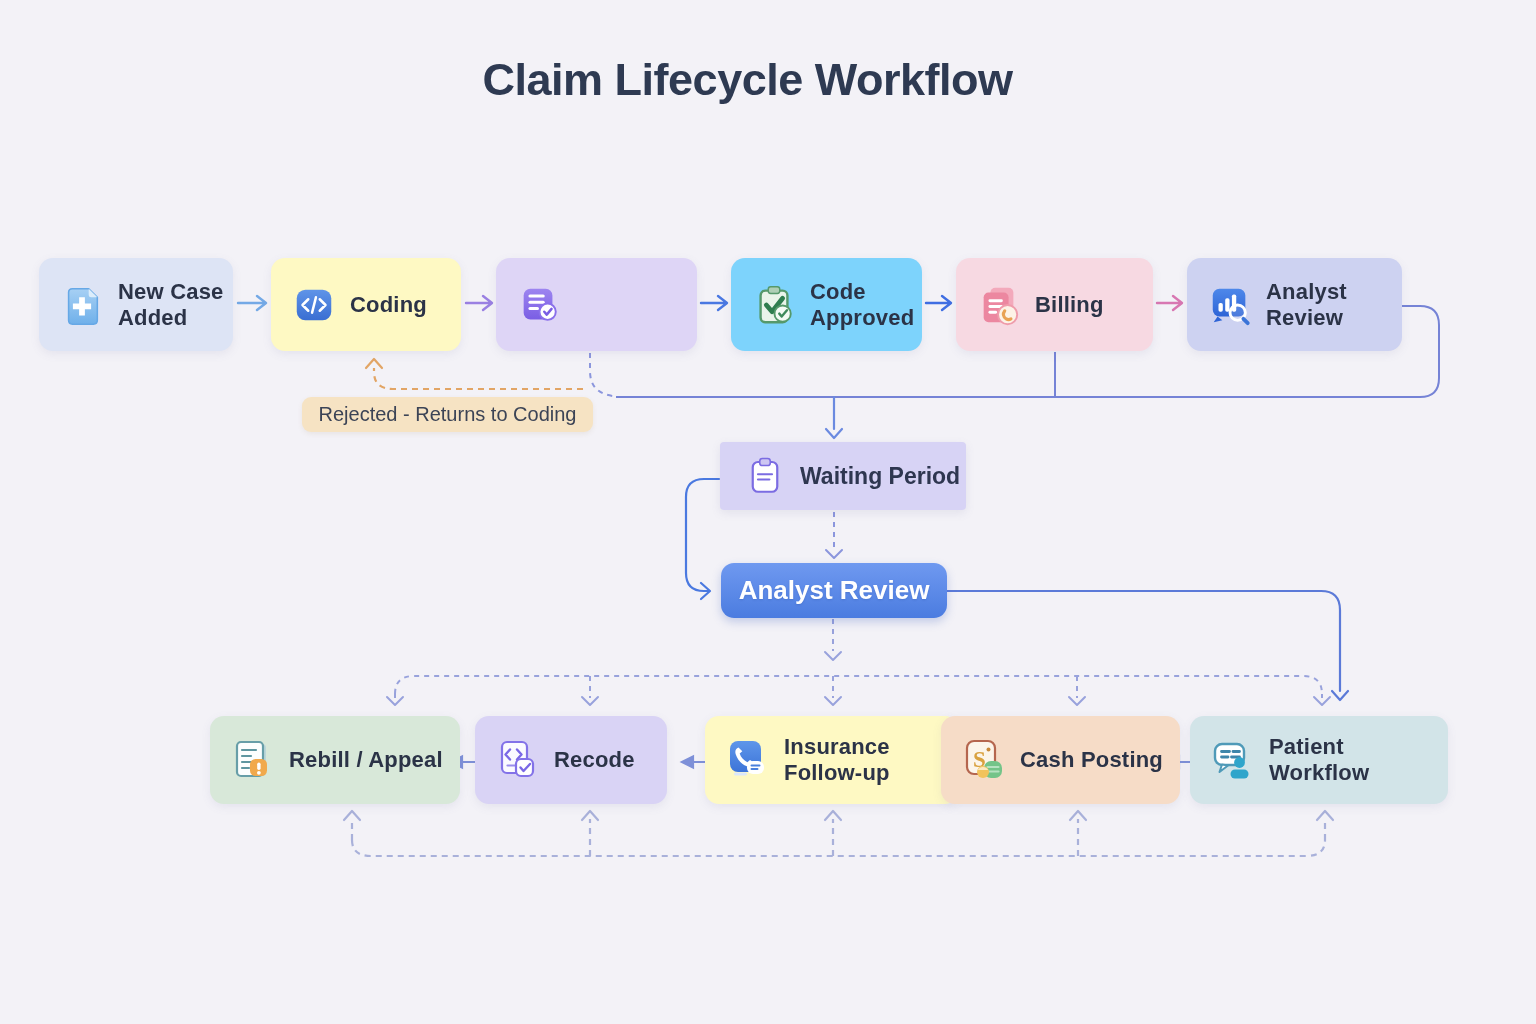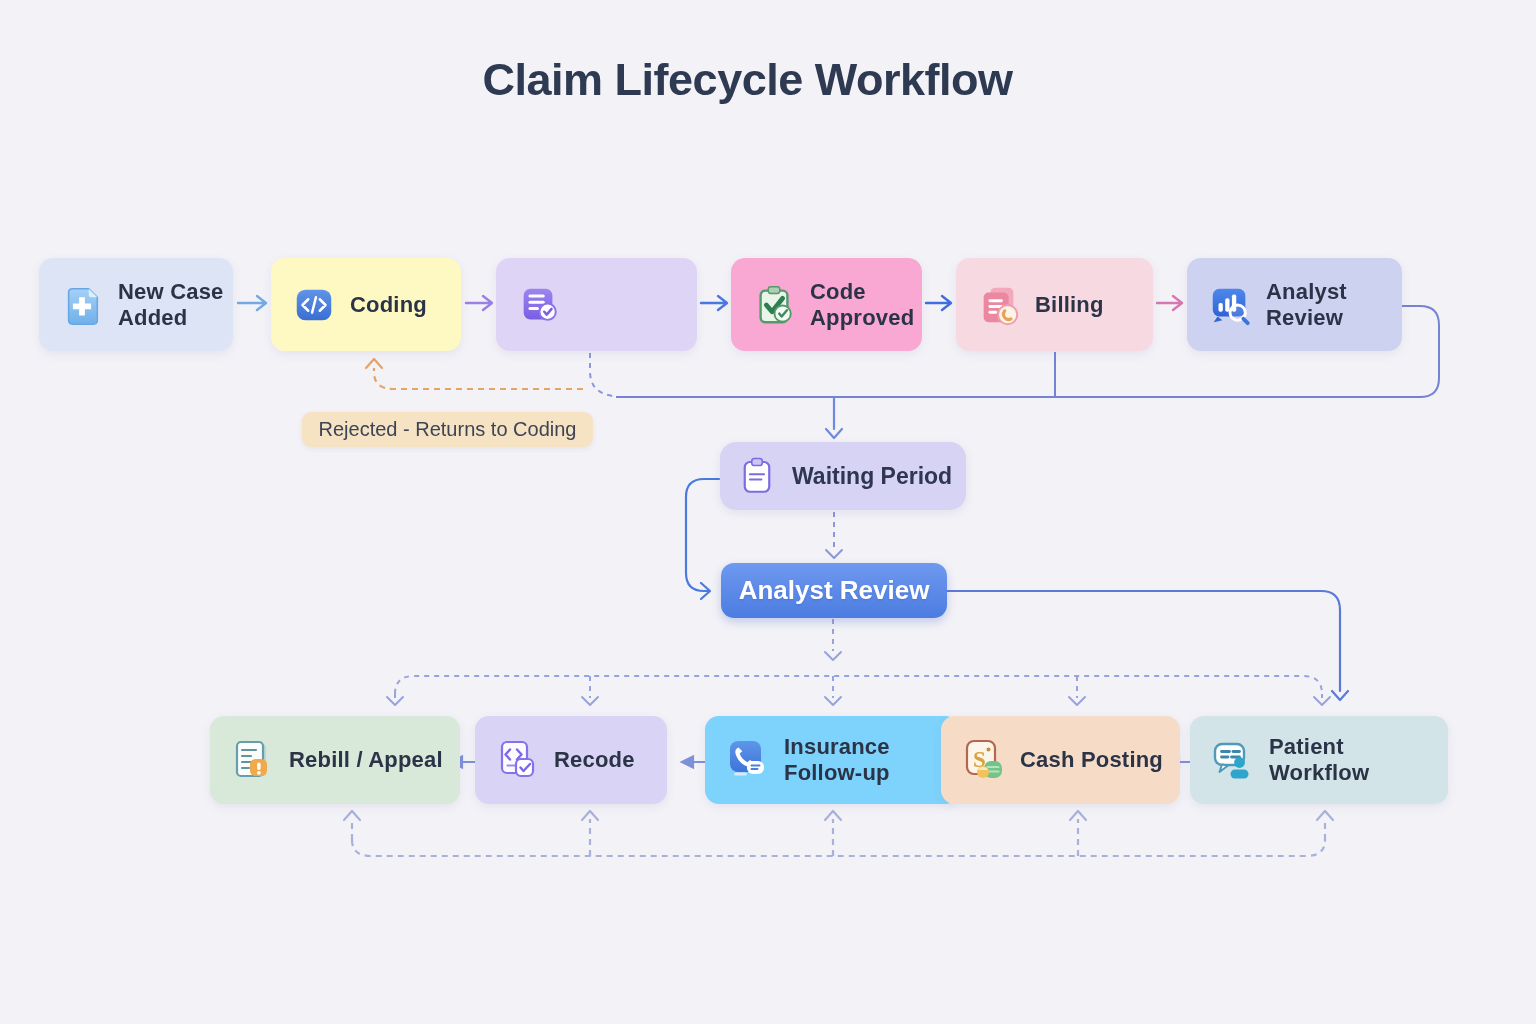--- a/index.html
+++ b/index.html
@@ -17,27 +17,27 @@
     border-radius:14px;box-shadow:0 3px 10px rgba(110,110,160,.10);
     box-sizing:border-box;
   }
   .node .lbl{font-size:22px;font-weight:600;color:#2b3347;line-height:1.18;letter-spacing:.2px;}
   .top{top:258px;height:93px;padding-left:20px;}
   .bottom{top:716px;height:88px;padding-left:18px;}
   .ic{flex:0 0 auto;display:flex;align-items:center;justify-content:center;}
   .ic svg{display:block;}
 
   .reject-label{
-    position:absolute;left:302px;top:412px;width:291px;height:35px;
+    position:absolute;left:302px;top:397px;width:291px;height:35px;
     background:#f6e3c3;border-radius:9px;display:flex;align-items:center;justify-content:center;
     font-size:20px;font-weight:500;color:#3c4456;box-shadow:0 2px 5px rgba(150,120,70,.10);
   }
   .waiting{
     position:absolute;left:720px;top:442px;width:246px;height:68px;background:#d7d3f5;
-    border-radius:16px;display:flex;align-items:center;gap:14px;padding-left:16px;box-sizing:border-box;
+    border-radius:4px;display:flex;align-items:center;gap:14px;padding-left:24px;box-sizing:border-box;
     box-shadow:0 3px 10px rgba(110,110,160,.12);
   }
   .waiting .lbl{font-size:23px;font-weight:600;color:#2e3650;}
   .analyst-btn{
     position:absolute;left:721px;top:563px;width:226px;height:55px;border-radius:13px;
     background:linear-gradient(180deg,#6f99f0,#4b7ce0);
     display:flex;align-items:center;justify-content:center;
     font-size:26px;font-weight:700;color:#ffffff;
     box-shadow:0 4px 10px rgba(70,100,190,.28);
     text-shadow:0 1px 2px rgba(40,70,150,.25);
@@ -167,21 +167,21 @@
       <rect x="8" y="7" width="30" height="32" rx="7" fill="url(#g3)"></rect>
       <rect x="13" y="13" width="17" height="3.2" rx="1.6" fill="#ffffff"></rect>
       <rect x="13" y="19.5" width="17" height="3.2" rx="1.6" fill="#ffffff"></rect>
       <rect x="13" y="26" width="11" height="3.2" rx="1.6" fill="#ffffff"></rect>
       <circle cx="33" cy="31" r="8.5" fill="#ffffff" stroke="#8a70ea" stroke-width="2"></circle>
       <path d="M29.5 31 l2.6 3 l5 -6" stroke="#7a5ee4" stroke-width="2.6" fill="none" stroke-linecap="round" stroke-linejoin="round"></path>
     </svg>
   </span>
 </div>
 
-<div class="node top" style="left:731px;width:191px;background:#f9a8d4">
+<div class="node top" style="left:731px;width:191px;background:#7dd3fc">
   <span class="ic">
     <svg width="46" height="46" viewBox="0 0 48 48">
       <rect x="10" y="9" width="28" height="33" rx="5" fill="#e9f4ea" stroke="#55996b" stroke-width="2.5"></rect>
       <rect x="18" y="5" width="12" height="7" rx="2.5" fill="#aecfb6" stroke="#55996b" stroke-width="1.5"></rect>
       <path d="M16 24 l6 7 l11 -14" stroke="#2f7d4f" stroke-width="5" fill="none" stroke-linecap="round" stroke-linejoin="round"></path>
       <circle cx="33" cy="33" r="8.5" fill="#f3faf4" stroke="#55996b" stroke-width="2"></circle>
       <path d="M29.5 33 l2.5 3 l5.5 -6.5" stroke="#3f8a5c" stroke-width="2.5" fill="none" stroke-linecap="round" stroke-linejoin="round"></path>
     </svg>
   </span>
   <span class="lbl">Code Approved</span>
@@ -258,21 +258,21 @@
       <rect x="9" y="6" width="25" height="31" rx="5" fill="#fbfaff" stroke="#8372e8" stroke-width="2.2"></rect>
       <path d="M17 13.5 l-4.5 5 l4.5 5 M24 13.5 l4.5 5 l-4.5 5" stroke="#7a68e6" stroke-width="2.4" fill="none" stroke-linecap="round" stroke-linejoin="round"></path>
       <path d="M14.5 29.5 h9" stroke="#9a8cec" stroke-width="2.2" stroke-linecap="round"></path>
       <rect x="23" y="23" width="17" height="17" rx="5" fill="#ffffff" stroke="#8372e8" stroke-width="2.2"></rect>
       <path d="M27.5 31.5 l3 3.5 l6.5 -7" stroke="#7a68e6" stroke-width="2.4" fill="none" stroke-linecap="round" stroke-linejoin="round"></path>
     </svg>
   </span>
   <span class="lbl">Recode</span>
 </div>
 
-<div class="node bottom" style="left:705px;width:254px;background:#7dd3fc">
+<div class="node bottom" style="left:705px;width:254px;background:#fef9c3">
   <span class="ic">
     <svg width="48" height="48" viewBox="0 0 48 48">
       <defs>
           <linearGradient id="g5" x1="0" y1="0" x2="0" y2="1">
             <stop offset="0" stop-color="#5e96ea"></stop>
             <stop offset="1" stop-color="#3d74d8"></stop>
           </linearGradient>
         </defs>
       <rect x="7" y="5" width="31" height="31" rx="8" fill="url(#g5)"></rect>
       <path d="M15.5 11.5 c-2.8 1 -3.8 3.8 -2.8 6.8 c2 6.5 7.5 11.5 13.5 12.8 c3 0.6 5.3 -0.9 5.8 -3.8 l-5 -3.2 l-2.6 2.1 c-3.8 -2 -6.6 -4.9 -7.7 -8.7 l2.6 -2.2 z" fill="#ffffff"></path>

